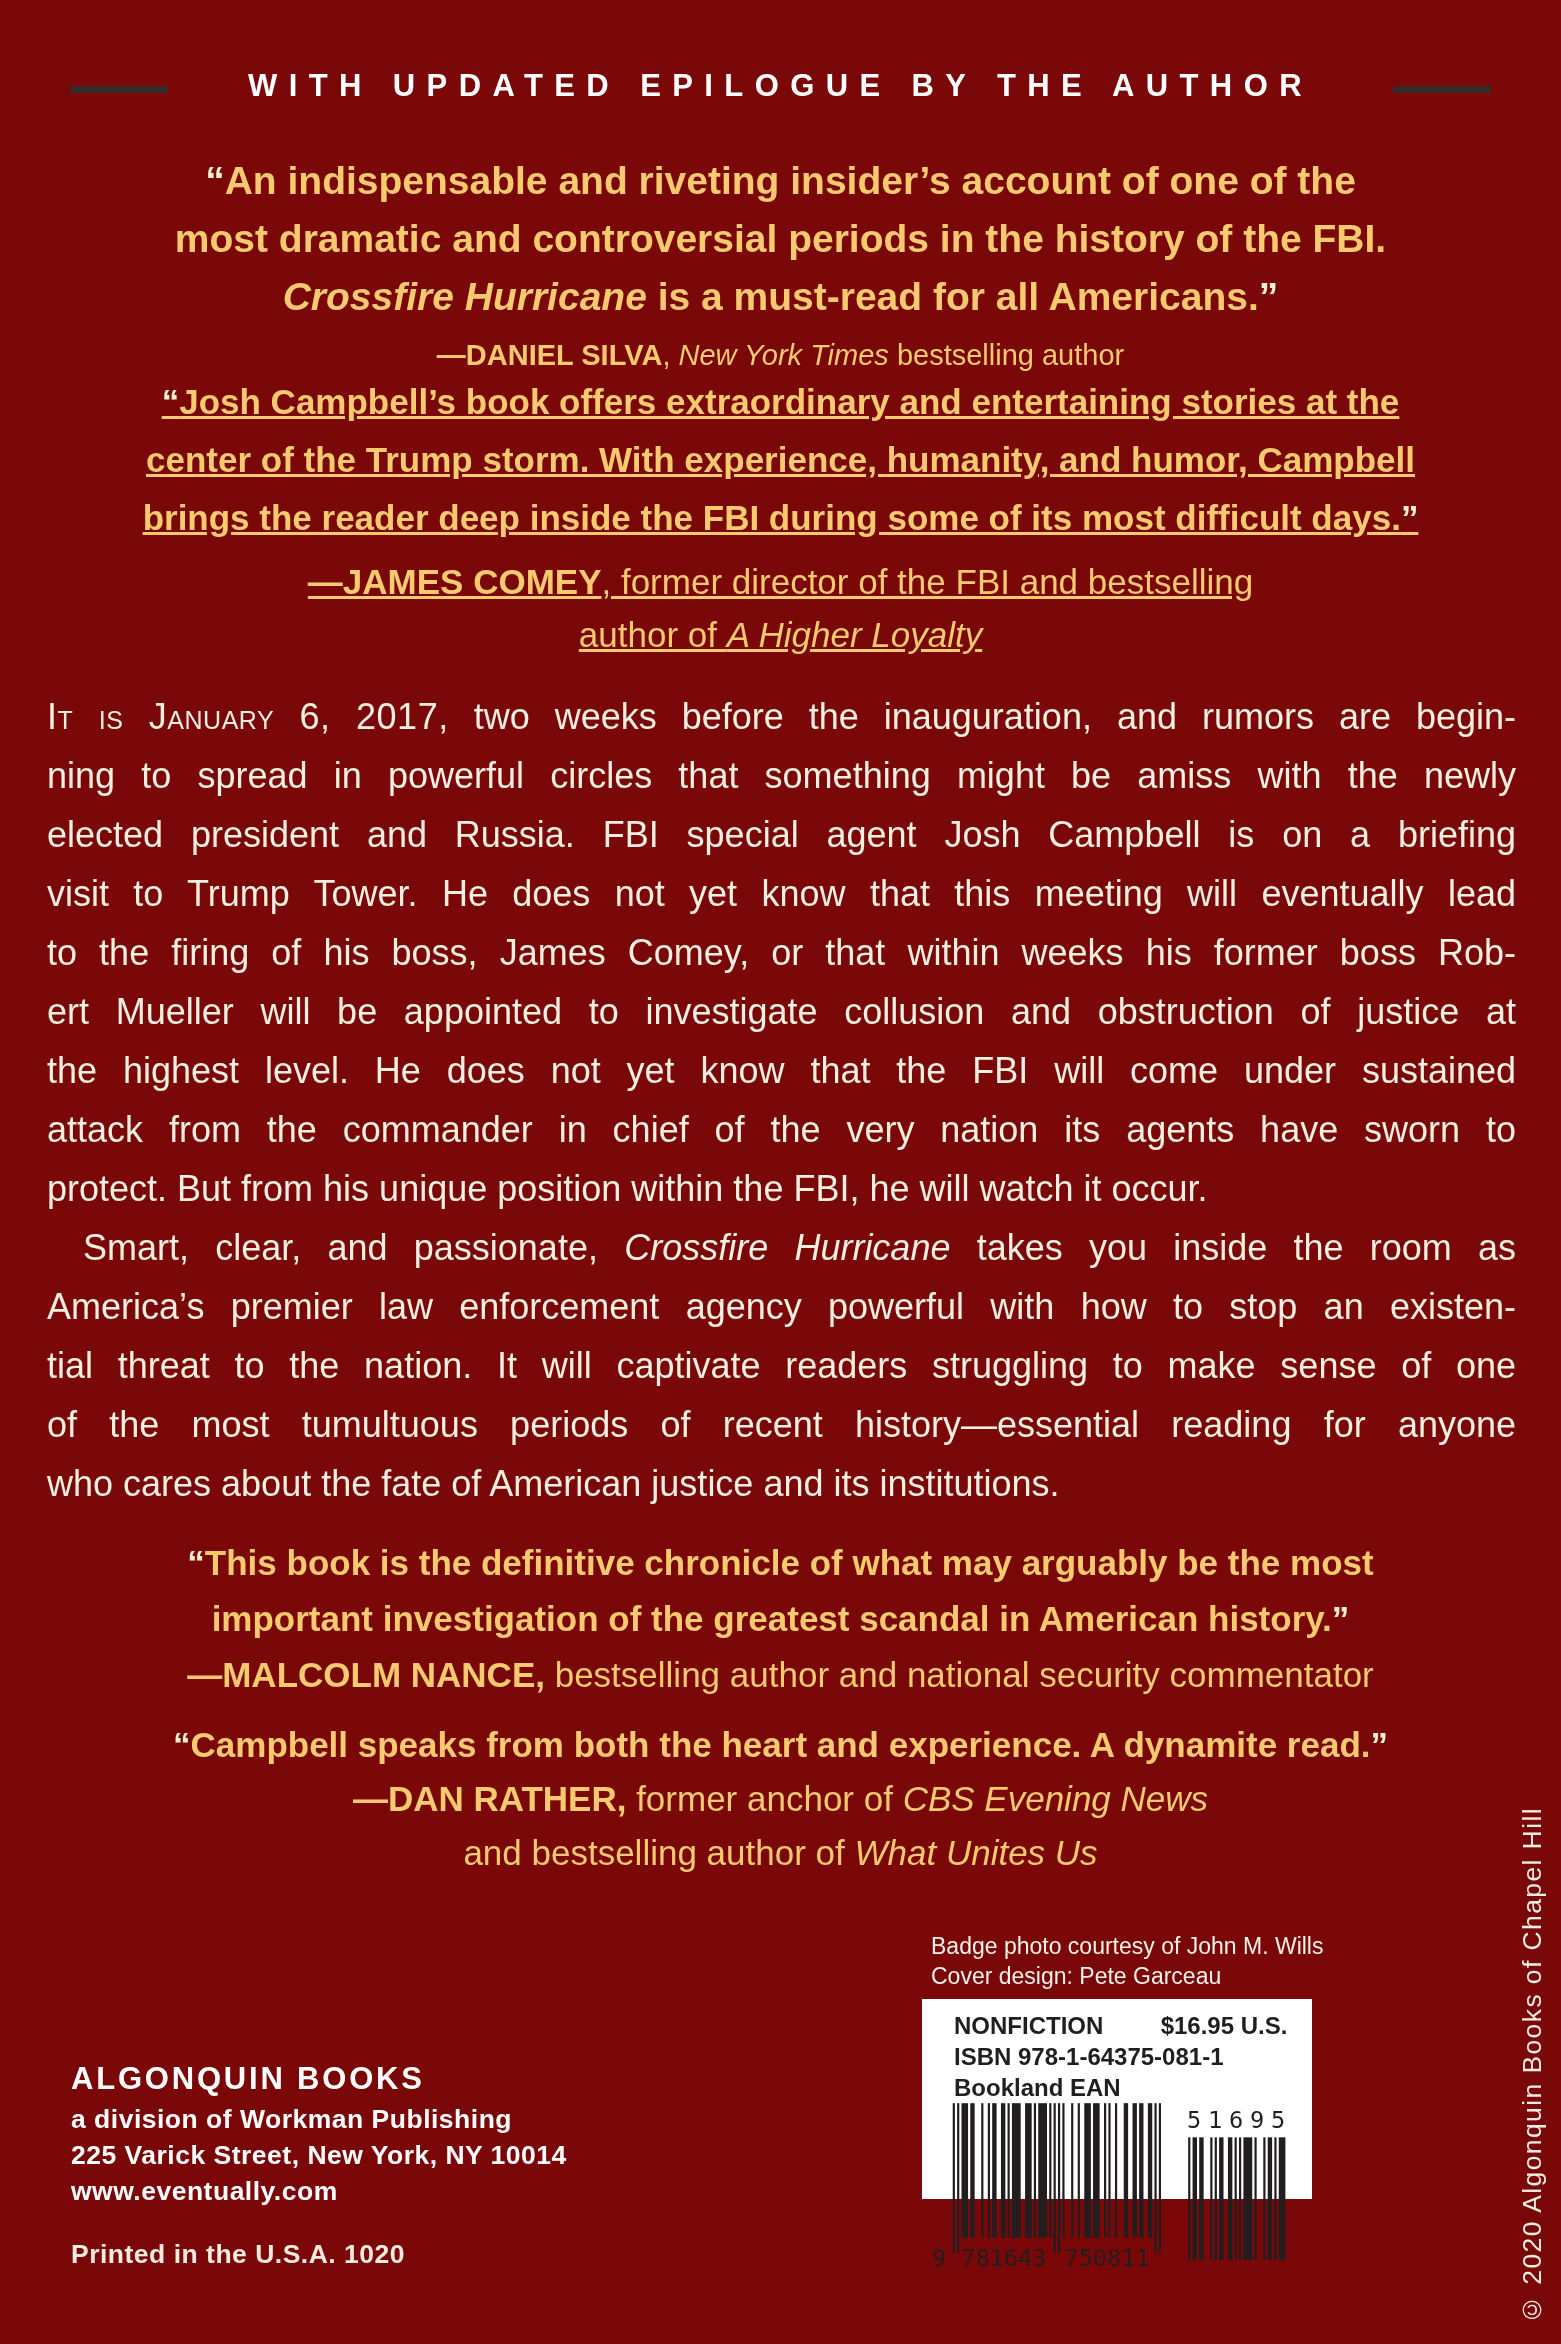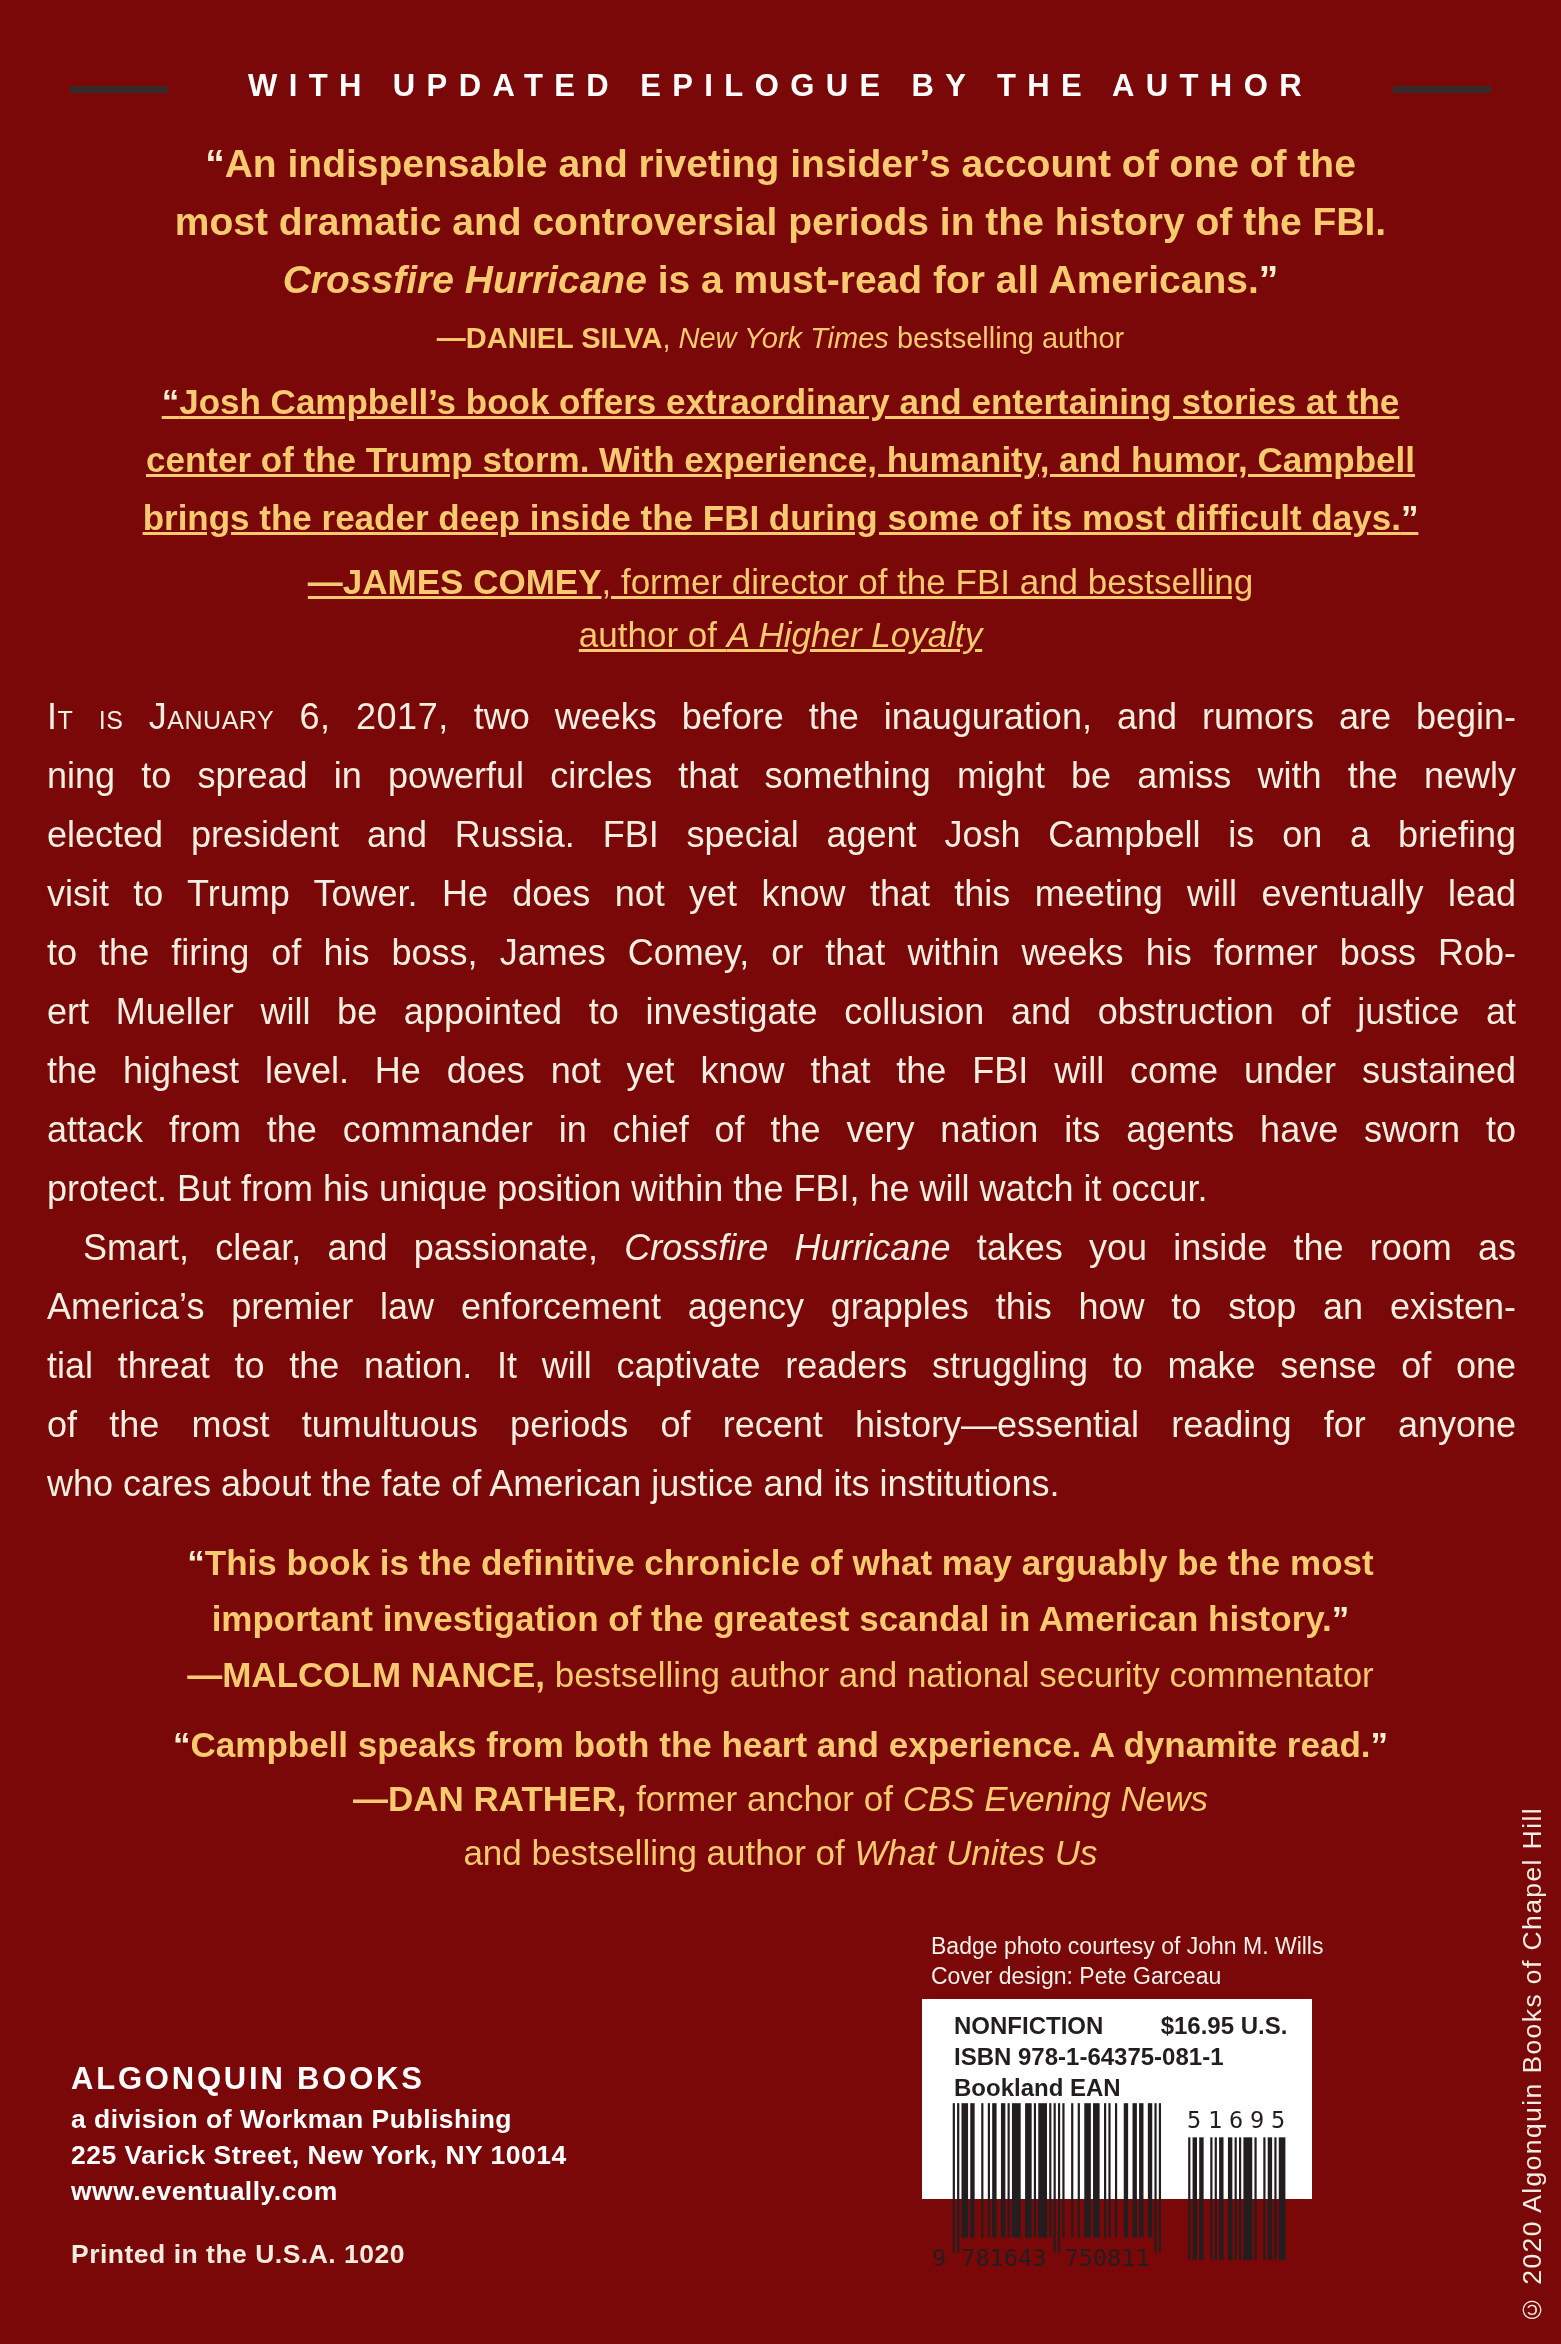--- a/index.html
+++ b/index.html
@@ -15,21 +15,21 @@
     white-space:nowrap;
   }
   .rule{position:absolute;top:86px;width:98px;height:6.6px;background:var(--rule,#362b2b);}
   .rule.left{left:70px}
   .rule.right{right:70px}
 
   
   .quote{position:absolute;left:57px;right:57px;text-align:center;color:var(--gold,#f8ca70);}
   .qline{font-weight:700;}
   .aline{font-weight:400;}
-  #q1{top:135px;}
+  #q1{top:152px;}
   #q1 .qline{font-size:39px;line-height:58px;}
   #q1 .aline{font-size:29px;line-height:59px;}
   #q2{top:373px;text-decoration:underline;}
   #q2 .qline{font-size:35px;line-height:58px;}
   #q2 .aline{font-size:35px;line-height:53px;}
   #q2 .attr{margin-top:8px;}
   #q3{top:1535px;}
   #q3 .qline{font-size:35px;line-height:56px;}
   #q3 .aline{font-size:35px;line-height:56px;}
   #q4{top:1717px;}
@@ -115,21 +115,21 @@
         <div class="bline jline"><span>elected president and Russia. FBI special agent Josh Campbell is on a briefing</span></div>
         <div class="bline jline"><span>visit to Trump Tower. He does not yet know that this meeting will eventually lead</span></div>
         <div class="bline jline"><span>to the firing of his boss, James Comey, or that within weeks his former boss Rob-</span></div>
         <div class="bline jline"><span>ert Mueller will be appointed to investigate collusion and obstruction of justice at</span></div>
         <div class="bline jline"><span>the highest level. He does not yet know that the FBI will come under sustained</span></div>
         <div class="bline jline"><span>attack from the commander in chief of the very nation its agents have sworn to</span></div>
         <div class="bline lastline"><span>protect. But from his unique position within the FBI, he will watch it occur.</span></div>
       </div>
     <div>
         <div class="bline jline"><span> Smart, clear, and passionate, </span><span class="seg-i">Crossfire Hurricane</span><span> takes you inside the room as</span></div>
-        <div class="bline jline"><span>America’s premier law enforcement agency grapples this how to stop an existen-</span></div>
+        <div class="bline jline"><span>America’s premier law enforcement agency powerful with how to stop an existen-</span></div>
         <div class="bline jline"><span>tial threat to the nation. It will captivate readers struggling to make sense of one</span></div>
         <div class="bline jline"><span>of the most tumultuous periods of recent history—essential reading for anyone</span></div>
         <div class="bline lastline"><span>who cares about the fate of American justice and its institutions.</span></div>
       </div>
   </div>
 
   <div class="quote" id="q3">
     <div>
         <div class="qline"><span class="seg-q">“</span><span>This book is the definitive chronicle of what may arguably be the most</span></div>
         <div class="qline"><span>important investigation of the greatest scandal in American history.</span><span class="seg-q">”</span></div>

